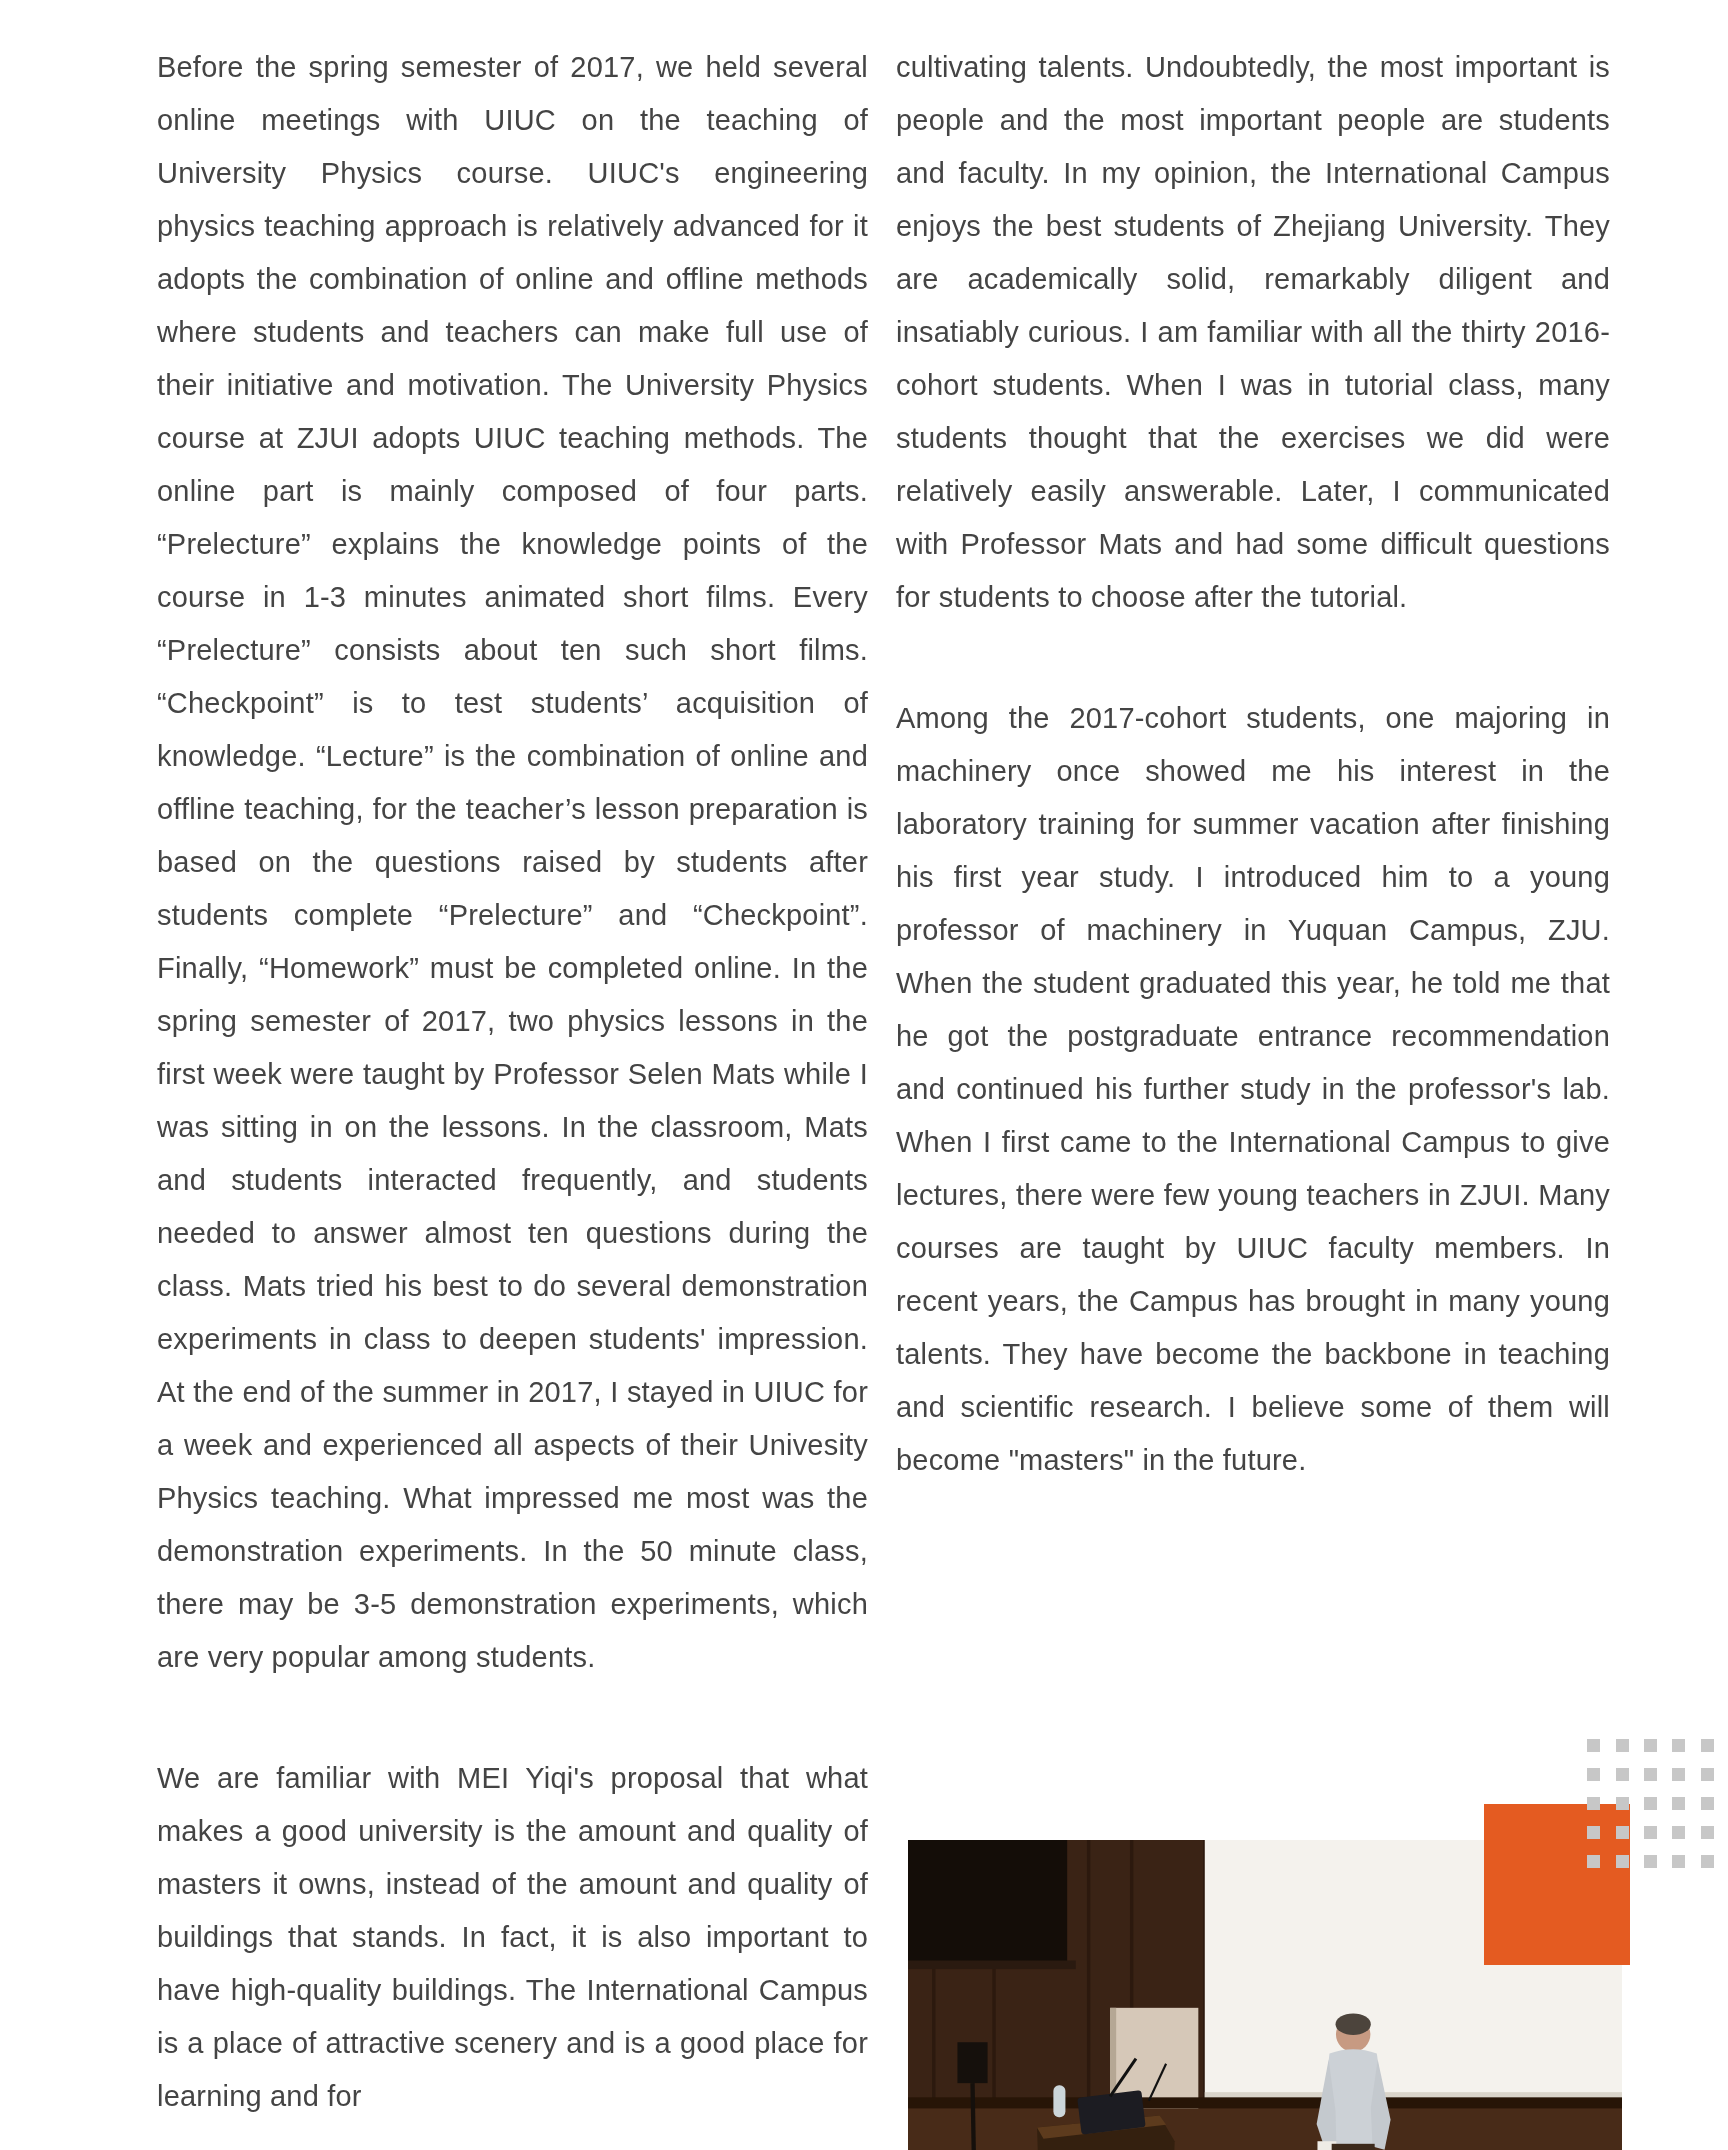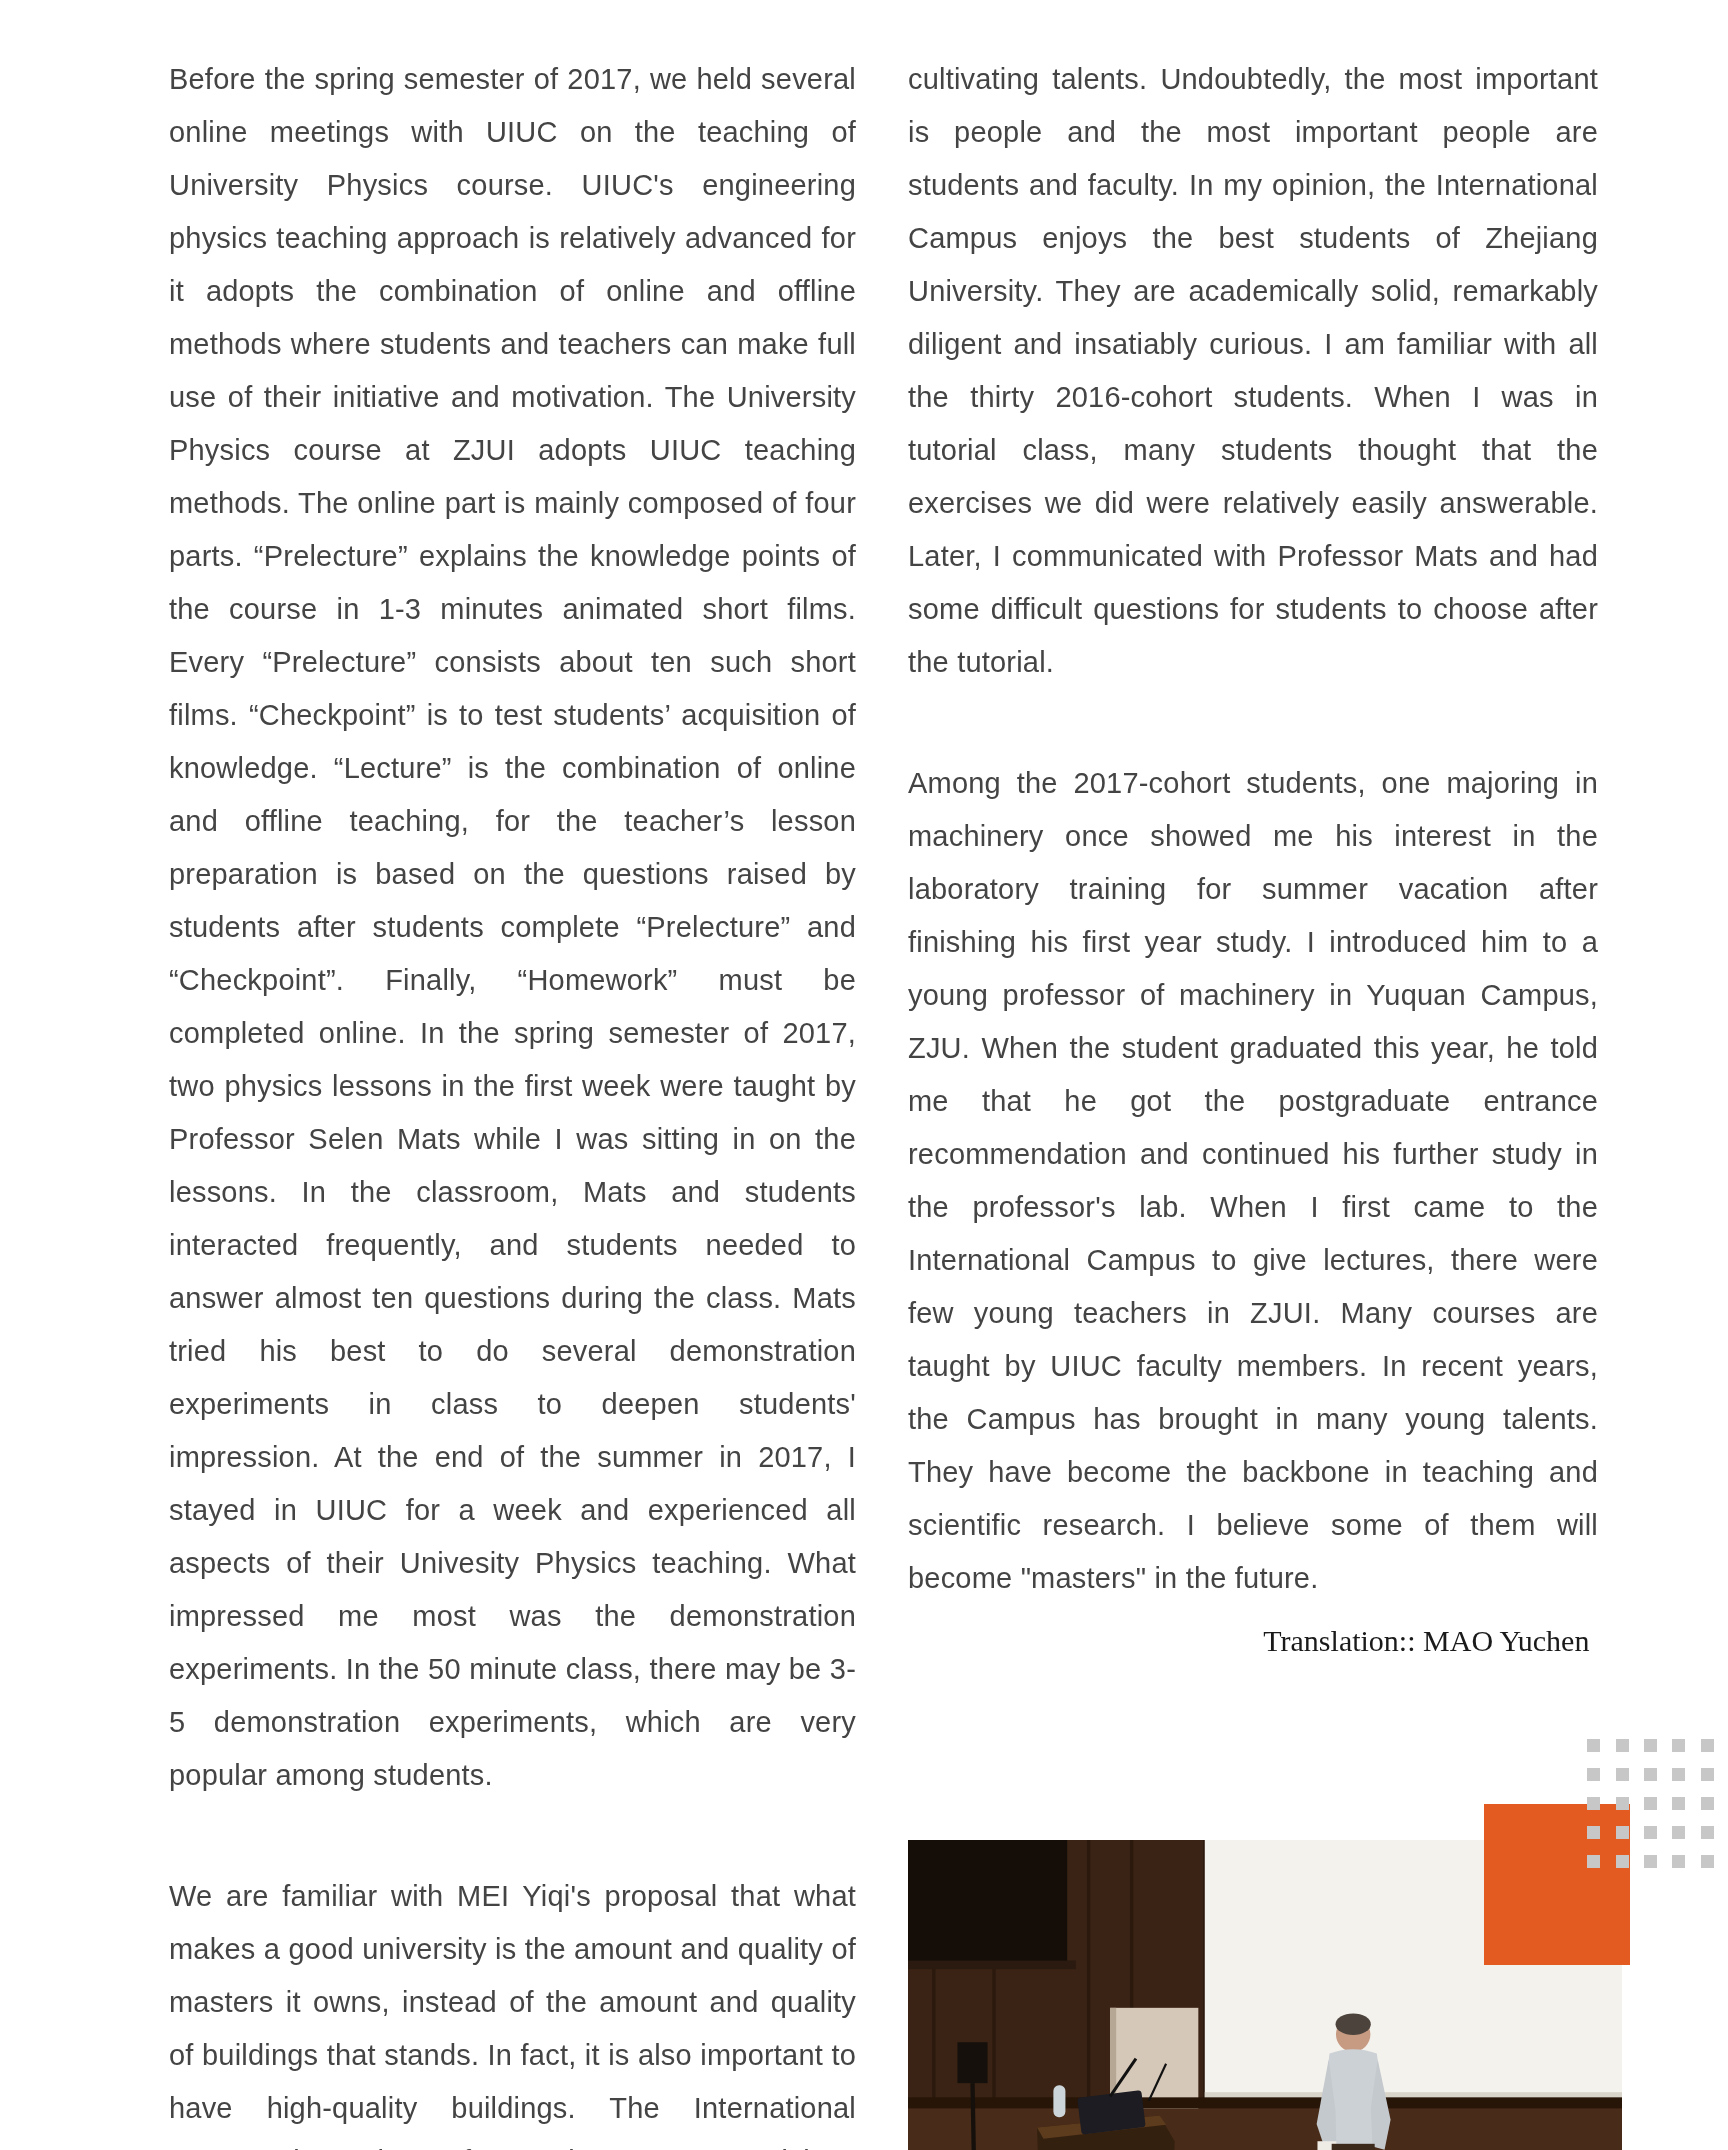--- a/index.html
+++ b/index.html
@@ -13,21 +13,21 @@
   
   .col{
     position:absolute;top:41px;
     font-size:29px;
     line-height:53px;
     font-weight:300;
     letter-spacing:0.2px;
     color:var(--body-text,#444);
     text-align:justify;
   }
-  .col p{margin:12px;}
+  .col p{margin:0;}
   .col p + p{margin-top:68px;}
   .col-left{left:157px;width:711px;}
   .col-right{left:896px;width:714px;}
   .translation{
     margin-top:6.9px;
     padding-right:20.6px;
     text-align:right;
     font-family:"Liberation Serif","DejaVu Serif",serif;
     font-size:30px;
     font-weight:500;
@@ -62,21 +62,20 @@
 <div class="page">
 
   <div class="col col-left">
     <p>Before the spring semester of 2017, we held several online meetings with UIUC on the teaching of University Physics course. UIUC's engineering physics teaching approach is relatively advanced for it adopts the combination of online and offline methods where students and teachers can make full use of their initiative and motivation. The University Physics course at ZJUI adopts UIUC teaching methods. The online part is mainly composed of four parts. “Prelecture” explains the knowledge points of the course in 1-3 minutes animated short films. Every “Prelecture” consists about ten such short films. “Checkpoint” is to test students’ acquisition of knowledge. “Lecture” is the combination of online and offline teaching, for the teacher’s lesson preparation is based on the questions raised by students after students complete “Prelecture” and “Checkpoint”. Finally, “Homework” must be completed online. In the spring semester of 2017, two physics lessons in the first week were taught by Professor Selen Mats while I was sitting in on the lessons. In the classroom, Mats and students interacted frequently, and students needed to answer almost ten questions during the class. Mats tried his best to do several demonstration experiments in class to deepen students' impression. At the end of the summer in 2017, I stayed in UIUC for a week and experienced all aspects of their Univesity Physics teaching. What impressed me most was the demonstration experiments. In the 50 minute class, there may be 3-5 demonstration experiments, which are very popular among students.</p>
     <p>We are familiar with MEI Yiqi's proposal that what makes a good university is the amount and quality of masters it owns, instead of the amount and quality of buildings that stands. In fact, it is also important to have high-quality buildings. The International Campus is a place of attractive scenery and is a good place for learning and for</p>
   </div>
 
   <div class="col col-right">
     <p>cultivating talents. Undoubtedly, the most important is people and the most important people are students and faculty. In my opinion, the International Campus enjoys the best students of Zhejiang University. They are academically solid, remarkably diligent and insatiably curious. I am familiar with all the thirty 2016-cohort students. When I was in tutorial class, many students thought that the exercises we did were relatively easily answerable. Later, I communicated with Professor Mats and had some difficult questions for students to choose after the tutorial.</p>
     <p>Among the 2017-cohort students, one majoring in machinery once showed me his interest in the laboratory training for summer vacation after finishing his first year study. I introduced him to a young professor of machinery in Yuquan Campus, ZJU. When the student graduated this year, he told me that he got the postgraduate entrance recommendation and continued his further study in the professor's lab. When I first came to the International Campus to give lectures, there were few young teachers in ZJUI. Many courses are taught by UIUC faculty members. In recent years, the Campus has brought in many young talents. They have become the backbone in teaching and scientific research. I believe some of them will become "masters" in the future.</p>
-    <div class="translation">Translation:: MAO Yuchen</div>
   </div>
 
   <div class="orange-square"></div>
 
   <div id="dot-grid">
       <div class="dot" style="left: 1587px; top: 1739px;"></div>
       <div class="dot" style="left: 1616px; top: 1739px;"></div>
       <div class="dot" style="left: 1644px; top: 1739px;"></div>
       <div class="dot" style="left: 1672px; top: 1739px;"></div>
       <div class="dot" style="left: 1701px; top: 1739px;"></div>

